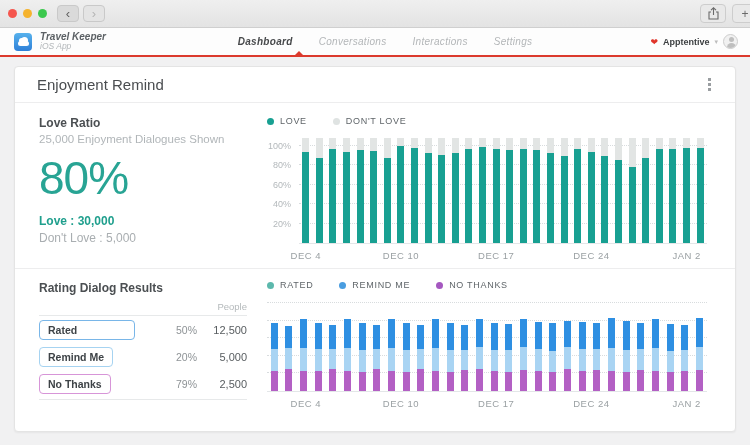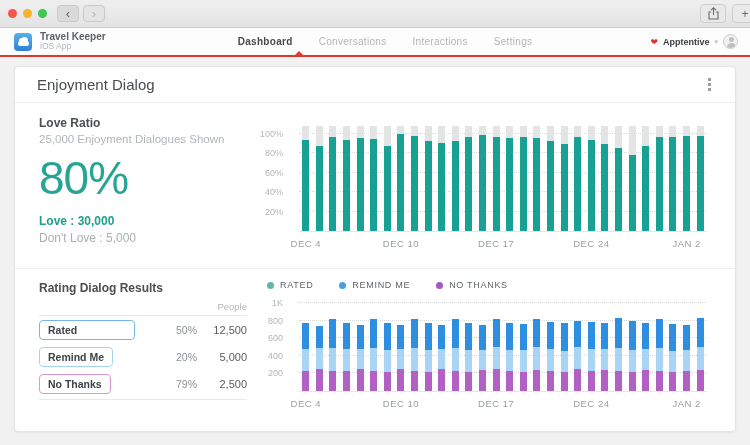--- a/index.html
+++ b/index.html
@@ -25,26 +25,26 @@
     display:flex; align-items:center; justify-content:center; color:#6a6a6a; font-size:12px; }
 
   
   .app-header { position:absolute; top:28px; left:0; right:0; height:27px; background:#fdfdfd;
     display:flex; align-items:center; padding:0 14px; }
   .app-icon { width:18px; height:18px; border-radius:4px; background:linear-gradient(#56b1ec,#2f80d8);
     position:relative; margin-right:8px; flex:none; }
   .cloud { position:absolute; left:3.5px; top:8px; width:11px; height:5px; background:#fff; border-radius:4px; }
   .cloud::before { content:''; position:absolute; left:1px; top:-3px; width:5px; height:5px; background:#fff; border-radius:50%; }
   .cloud::after { content:''; position:absolute; right:1px; top:-4px; width:7px; height:7px; background:#fff; border-radius:50%; }
-  .app-titles { line-height:1.1; }
+  .app-titles { line-height:1.1;font-style:italic; }
   .app-name { font-size:10px; color:#5c6165; font-weight:bold; }
   .app-sub { font-size:8.5px; color:#b2b6b9; }
   .main-nav { position:absolute; left:50%; transform:translateX(-50%); margin-left:10px; height:100%;
     display:flex; align-items:center; gap:26px; }
-  .nav-item { font-size:10px; letter-spacing:.3px; color:#b3b6b8; cursor:pointer; }
+  .nav-item { font-size:10px; letter-spacing:.3px; color:#b3b6b8; cursor:pointer;font-style:italic; }
   .nav-item.active { color:#47494b; font-weight:bold; }
   .header-right { position:absolute; right:12px; display:flex; align-items:center; gap:5px; }
   .heart { color:#e0352b; font-size:9px; }
   .brand { font-size:9px; font-weight:bold; color:#3c3f41; }
   .caret { font-size:7px; color:#bdbdbd; }
   .avatar { width:15px; height:15px; border-radius:50%; background:#f1f1f1; border:1px solid #cdcdcd;
     position:relative; overflow:hidden; }
   .avatar::before { content:''; position:absolute; left:4.5px; top:2px; width:5px; height:5px; border-radius:50%; background:#bfbfbf; }
   .avatar::after { content:''; position:absolute; left:2.5px; top:8px; width:9px; height:7px; border-radius:5px 5px 0 0; background:#bfbfbf; }
   .red-line { position:absolute; top:55px; left:0; right:0; height:2px; background:#dc3a2d; }
@@ -83,21 +83,21 @@
   .t-bottom { border-bottom:1px solid #e7e9ea; margin-top:2px; }
 
   
   .chart { position:absolute; left:252px; right:28px; top:12px; }
   .legend { display:flex; gap:26px; align-items:center; height:12px; }
   .legend-item { display:flex; align-items:center; gap:6px; }
   .legend-dot { width:7px; height:7px; border-radius:50%; }
   .legend-label { font-size:9px; letter-spacing:.7px; color:#5f6569; }
   .chart-body { display:flex; margin-top:12px; }
   .y-axis { width:32px; position:relative; flex:none; }
-  .y-label { position:absolute; right:16px; font-size:9px; color:#b3b8bb; white-space:nowrap; }
+  .y-label { position:absolute; right:8px; font-size:9px; color:#b3b8bb; white-space:nowrap; }
   .plot { flex:1; position:relative; border-bottom:1px solid #e3e6e8; }
   .gridline { position:absolute; left:0; right:0; height:0; border-top:1px dotted #d8dcde; }
   .bar-slot { position:absolute; bottom:0; height:100%; display:flex; align-items:flex-end; justify-content:center; }
   .bar { width:7px; display:flex; flex-direction:column-reverse; }
   .x-axis { position:relative; height:16px; margin-left:32px; }
   .x-label { position:absolute; top:6px; transform:translateX(-50%); font-size:9.5px; letter-spacing:.5px;
     color:#9aa0a3; white-space:nowrap; }
 </style>
 </head>
 <body>
@@ -138,37 +138,47 @@
     <span class="heart">❤</span>
     <span class="brand">Apptentive</span>
     <span class="caret">▾</span>
     <span class="avatar"></span>
   </div>
 </div>
 <div class="red-line"></div>
 
 <div class="card">
   <div class="card-header">
-    <span class="card-title">Enjoyment Dialog</span>
+    <span class="card-title">Enjoyment Remind</span>
     <button class="kebab">
       <span class="dot"></span>
         <span class="dot"></span>
         <span class="dot"></span>
     </button>
   </div>
 
   <div class="section sec1">
     <div class="left-col">
       <div class="sec-title">Love Ratio</div>
       <div class="sec-sub">25,000 Enjoyment Dialogues Shown</div>
       <div class="big-val">80%</div>
       <div class="love-line">Love : 30,000</div>
       <div class="dont-line">Don't Love : 5,000</div>
     </div>
     <div class="chart" id="love-chart">
+      <div class="legend">
+          <div class="legend-item">
+            <div class="legend-dot" style="background: rgb(24, 160, 146);"></div>
+            <div class="legend-label">LOVE</div>
+          </div>
+          <div class="legend-item">
+            <div class="legend-dot" style="background: rgb(223, 227, 226);"></div>
+            <div class="legend-label">DON'T LOVE</div>
+          </div>
+        </div>
       <div class="chart-body">
         <div class="y-axis" style="height: 105px;">
             <div class="y-label" style="bottom: 93px;">100%</div>
             <div class="y-label" style="bottom: 73.6px;">80%</div>
             <div class="y-label" style="bottom: 54.2px;">60%</div>
             <div class="y-label" style="bottom: 34.8px;">40%</div>
             <div class="y-label" style="bottom: 15.4px;">20%</div>
           </div>
         <div class="plot" style="height: 105px;">
             <div class="gridline" style="bottom: 97px;"></div>
@@ -398,27 +408,20 @@
           <div class="legend-item">
             <div class="legend-dot" style="background: rgb(74, 157, 224);"></div>
             <div class="legend-label">REMIND ME</div>
           </div>
           <div class="legend-item">
             <div class="legend-dot" style="background: rgb(165, 88, 192);"></div>
             <div class="legend-label">NO THANKS</div>
           </div>
         </div>
       <div class="chart-body" style="margin-top:9px;">
-        <div class="y-axis" style="height: 92px;">
-            <div class="y-label" style="bottom: 84px;">1K</div>
-            <div class="y-label" style="bottom: 66.4px;">800</div>
-            <div class="y-label" style="bottom: 48.8px;">600</div>
-            <div class="y-label" style="bottom: 31.2px;">400</div>
-            <div class="y-label" style="bottom: 13.6px;">200</div>
-          </div>
         <div class="plot" style="height: 92px;">
             <div class="gridline" style="bottom: 88px;"></div>
             <div class="gridline" style="bottom: 70.4px;"></div>
             <div class="gridline" style="bottom: 52.8px;"></div>
             <div class="gridline" style="bottom: 35.2px;"></div>
             <div class="gridline" style="bottom: 17.6px;"></div>
             <div class="bar-slot" style="left: 0%; width: 3.33333%;">
               <div class="bar">
                 <div class="seg" style="background: rgb(179, 96, 196); height: 20.24px;"></div>
                 <div class="seg" style="background: rgb(169, 212, 243); height: 21.56px;"></div>

